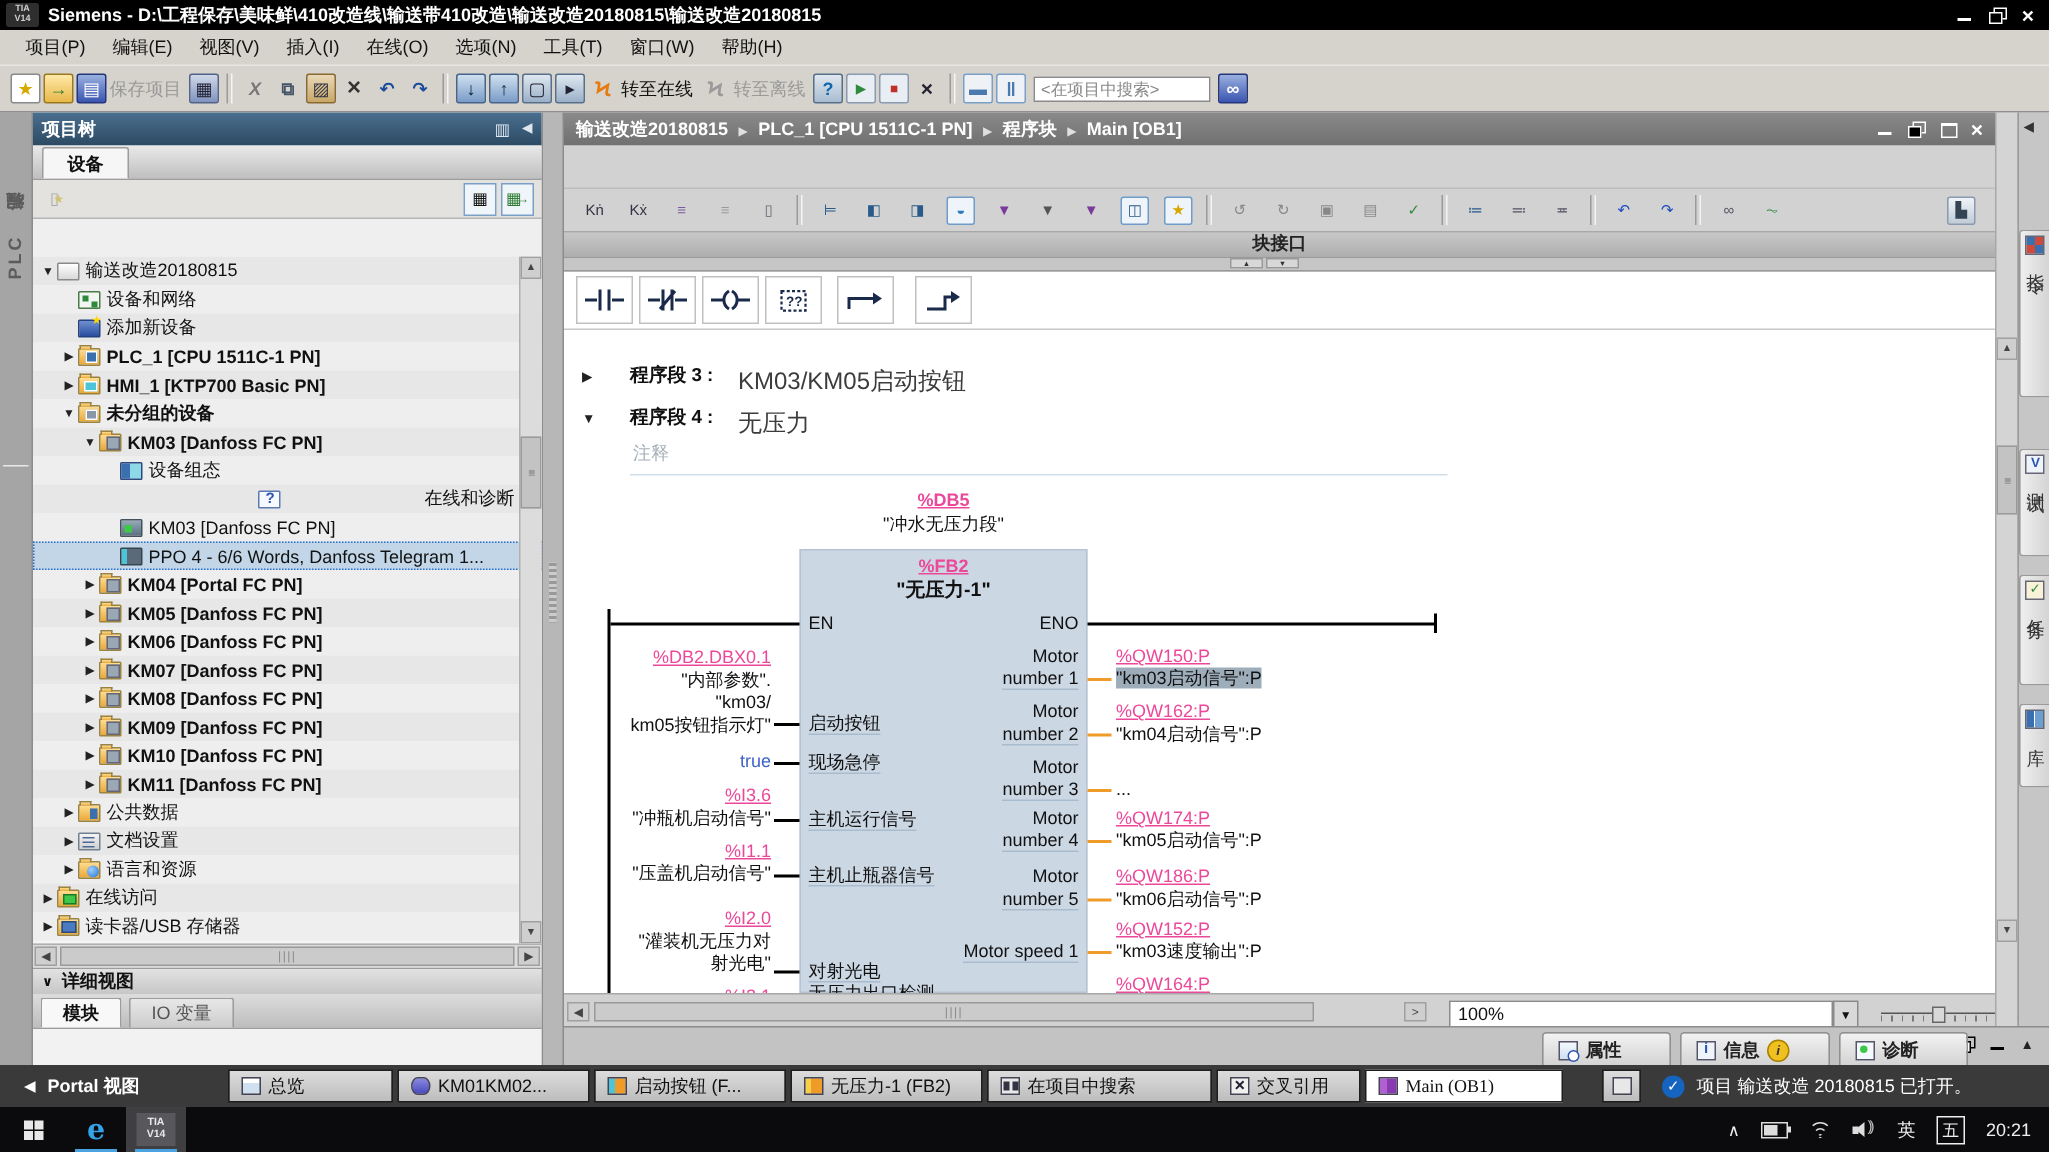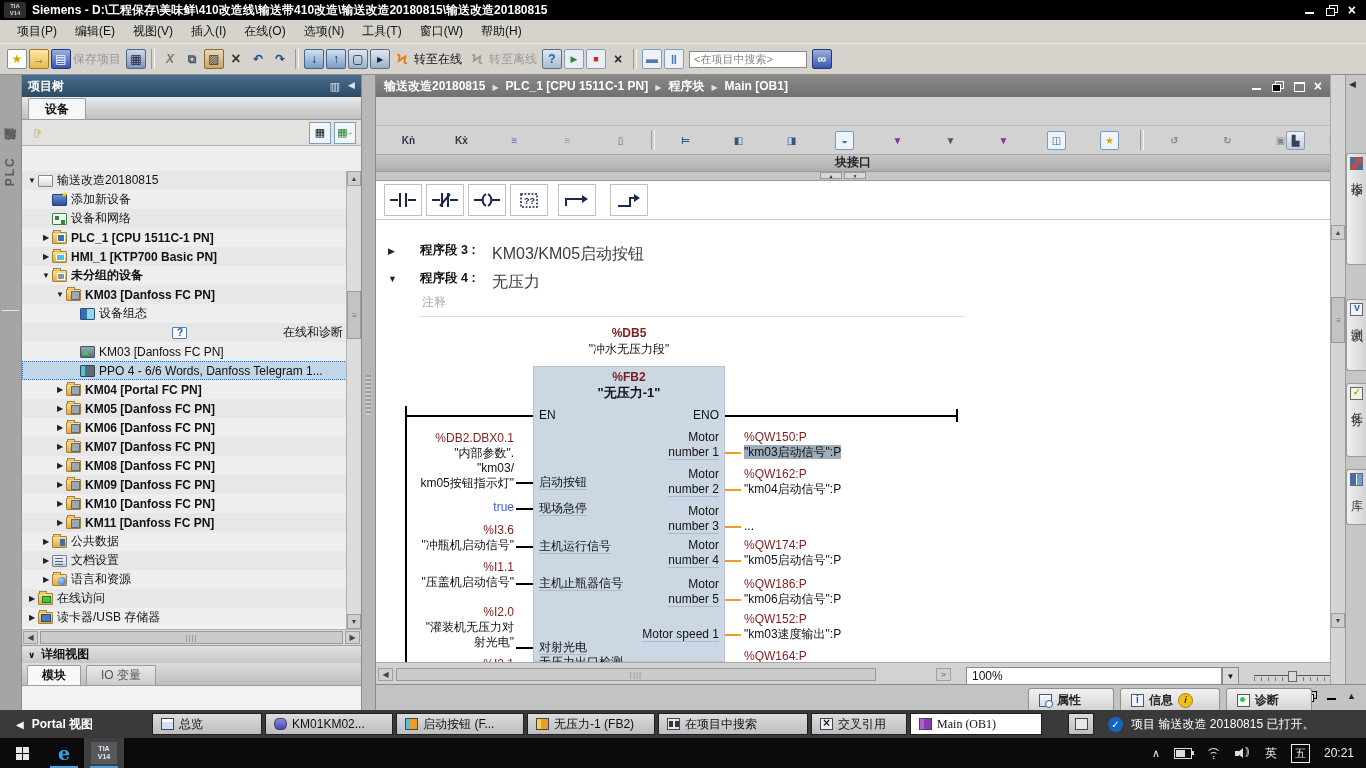--- a/index.html
+++ b/index.html
@@ -117,38 +117,38 @@
   #splitter-l{position:absolute;left:362px;top:75px;width:14px;height:635px;background:#b7b7b7;border-right:1px solid #8c8c8c;box-sizing:border-box;}
   #splitter-l .grip{position:absolute;left:4px;top:300px;width:5px;height:40px;background:repeating-linear-gradient(#999 0 2px,#ccc 2px 4px);}
   
   #editor{position:absolute;left:376px;top:75px;width:954px;height:609px;background:#d2d2d2;}
   #breadcrumb{height:22px;background:linear-gradient(#8a8a8a,#707070);color:#fff;display:flex;align-items:center;
               padding:0 8px;box-sizing:border-box;font-weight:bold;white-space:nowrap;}
   #breadcrumb .sep{margin:0 7px;font-size:8px;color:#e0e0e0;}
   #breadcrumb .wins{margin-left:auto;display:flex;gap:9px;align-items:center;}
   #ed-gap{height:28px;background:#d2d2d2;border-bottom:1px solid #bdbdbd;}
   #ed-toolbar{height:29px;background:#d2d2d2;border-bottom:1px solid #a8a8a8;display:flex;align-items:center;padding-left:6px;box-sizing:border-box;position:relative;}
-  .eti{width:19px;height:19px;margin:0 17px;border-radius:2px;display:flex;align-items:center;justify-content:center;
-       font-size:10px;font-weight:bold;flex:none;box-sizing:border-box;}
+  .eti{width:19px;height:19px;margin:0 5px;border-radius:2px;display:flex;align-items:center;justify-content:center;
+       font-size:10px;font-weight:normal;flex:none;box-sizing:border-box;}
   .eti.framed{border:1px solid #6f9cc8;background:#eef4fa;}
   #iface-bar{height:16px;background:linear-gradient(#c8c8c8,#aeaeae);border-bottom:1px solid #9a9a9a;
              text-align:center;font-weight:bold;font-size:12px;line-height:15px;color:#222;}
   #iface-split{height:8px;background:#c6c6c6;border-bottom:1px solid #9a9a9a;position:relative;}
   #iface-split .mini{position:absolute;top:0;width:22px;height:7px;background:#d8d8d8;border:1px solid #9a9a9a;
                      font-size:5px;line-height:6px;text-align:center;color:#333;box-sizing:border-box;}
   #favorites{height:38px;background:#fff;border-bottom:1px solid #c8c8c8;display:flex;align-items:center;padding-left:8px;gap:4px;}
   .fav{width:36px;height:30px;border:1px solid #c0c0c0;background:#fff;display:flex;align-items:center;justify-content:center;}
   #canvas{position:relative;height:442px;background:#fff;overflow:hidden;}
   
   .net-exp{position:absolute;font-size:9px;color:#222;}
   .net-label{position:absolute;font-weight:bold;font-size:12.5px;color:#111;white-space:nowrap;}
   .net-title{position:absolute;font-size:16px;color:#3c3c3c;white-space:nowrap;}
   .net-comment{position:absolute;font-size:12px;color:#a5b1b9;}
   .cmt-line{position:absolute;height:1px;background:#cfe0ea;}
-  .teal{color:#7f1d1d;}
+  .teal{color:#ec4899;text-decoration:underline;}
   .lit{color:#3f63c8;}
   .opline{position:absolute;font-size:12px;line-height:15px;white-space:nowrap;}
   .op-right{text-align:right;}
   .pin{position:absolute;font-size:12px;white-space:nowrap;}
   .pin u{text-decoration:none;border-bottom:1px solid #a9bccd;padding-bottom:0px;text-align:center;}
   .wire{position:absolute;background:#000;}
   .wire.orange{background:#ef9b28;}
   .fbc{position:absolute;text-align:center;font-weight:bold;white-space:nowrap;}
   .selname{background:#9dadba;}
   
@@ -372,27 +372,27 @@
         <div class="vs-thumb" style="top:120px;height:48px;">≡</div>
         <div class="vs-btn" style="bottom:0;">▼</div>
       </div>
     <div class="trow" style="padding-left: 4px;">
           <span class="texp">▼</span>
           <span class="ti ti-project"></span>
           <span class="tlabel">输送改造20180815</span>
         </div>
         <div class="trow" style="padding-left: 18px;">
           <span class="texp"></span>
+          <span class="ti ti-devices-networks"></span>
+          <span class="tlabel">设备和网络</span>
+        </div>
+        <div class="trow" style="padding-left: 18px;">
+          <span class="texp"></span>
           <span class="ti ti-add-device"></span>
           <span class="tlabel">添加新设备</span>
-        </div>
-        <div class="trow" style="padding-left: 18px;">
-          <span class="texp"></span>
-          <span class="ti ti-devices-networks"></span>
-          <span class="tlabel">设备和网络</span>
         </div>
         <div class="trow" style="padding-left: 18px;">
           <span class="texp">▶</span>
           <span class="ti ti-plc-folder"></span>
           <span class="tlabel bold">PLC_1 [CPU 1511C-1 PN]</span>
         </div>
         <div class="trow" style="padding-left: 18px;">
           <span class="texp">▶</span>
           <span class="ti ti-hmi-folder"></span>
           <span class="tlabel bold">HMI_1 [KTP700 Basic PN]</span>

